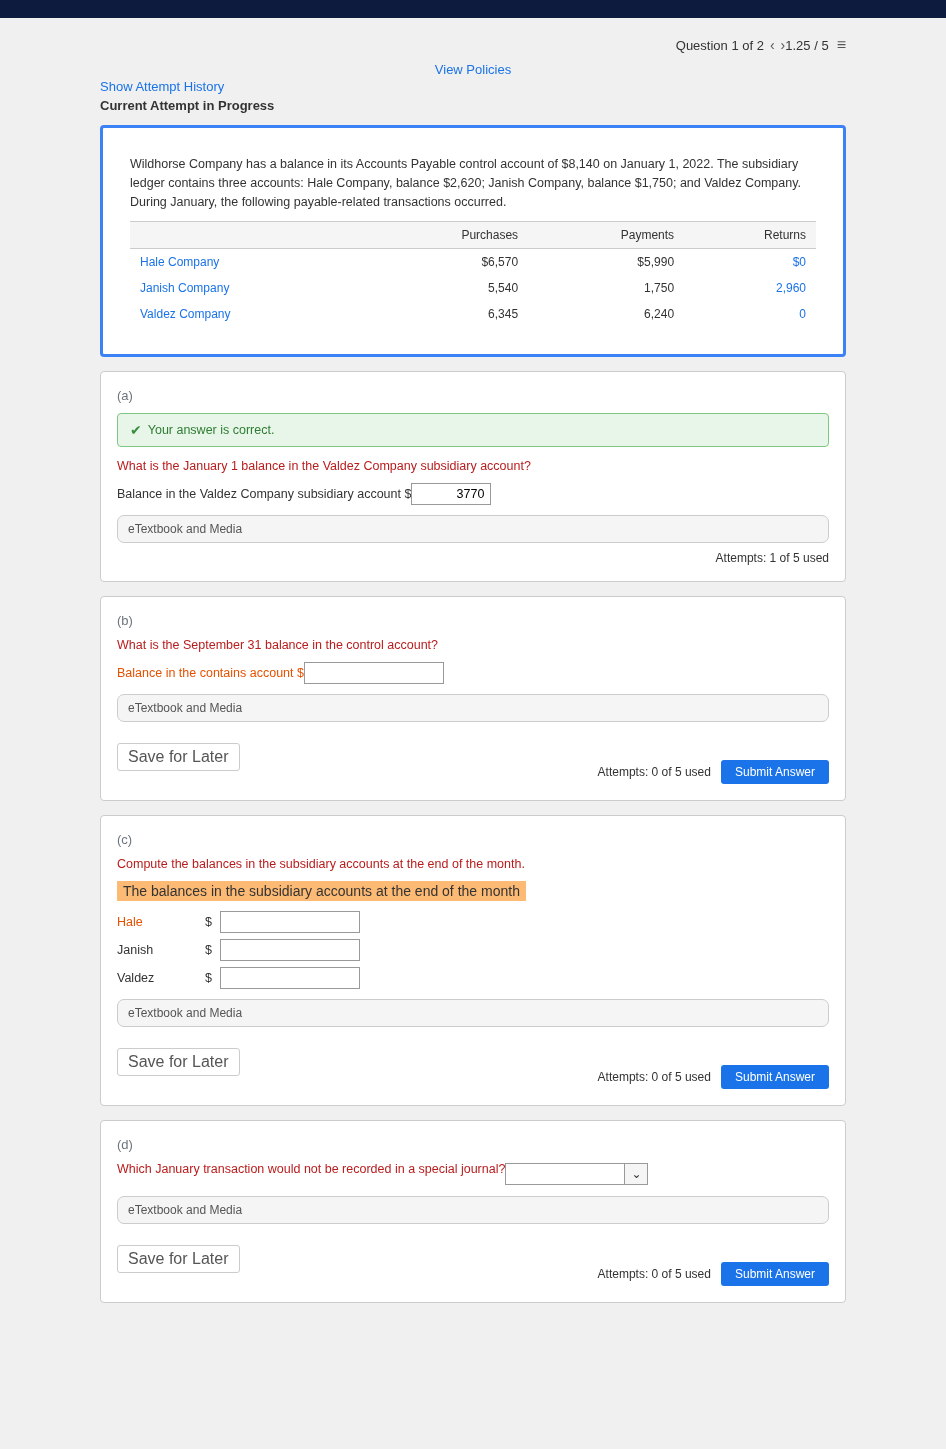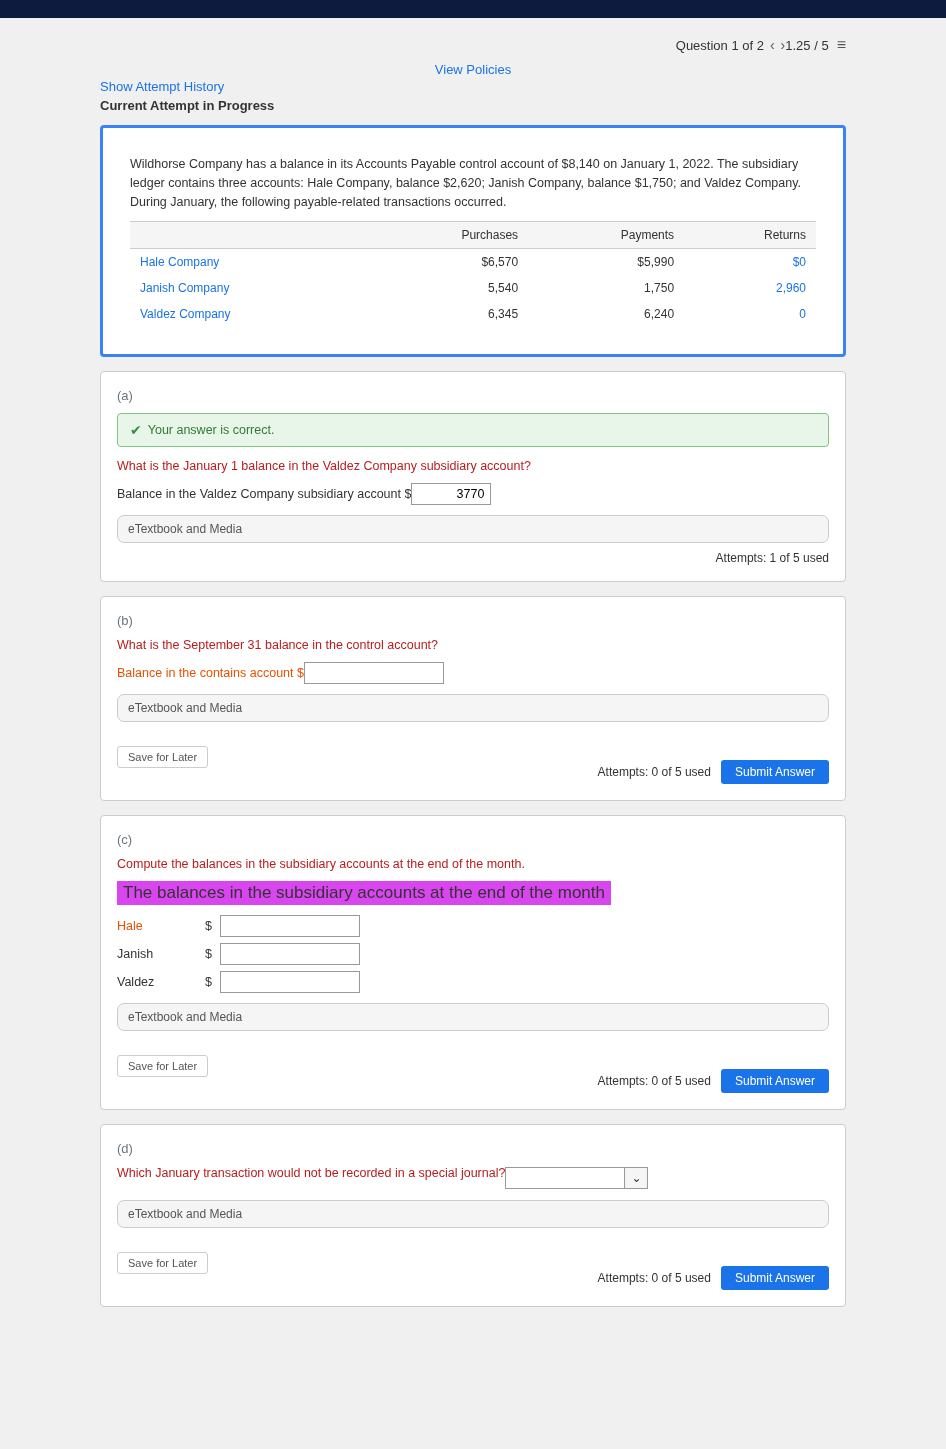--- a/index.html
+++ b/index.html
@@ -184,21 +184,21 @@
     .section-footer-with-save {
       display: flex;
       justify-content: space-between;
       align-items: center;
       margin-top: 6px;
     }
     .save-later-btn {
       border: 1px solid #ccc;
       background: #fff;
       padding: 4px 10px;
-      font-size: 11px;
+      font-size: 16px;
       cursor: pointer;
       color: #555;
       border-radius: 3px;
     }
     .submit-btn {
       background: #1a73e8;
       color: #fff;
       border: none;
       padding: 5px 14px;
       font-size: 12px;
@@ -219,23 +219,23 @@
       display: flex;
       align-items: center;
       gap: 8px;
       margin-bottom: 6px;
       font-size: 12.5px;
     }
     .subsidiary-label {
       width: 80px;
     }
     .highlighted-label {
-      background: #d946ef;
+      background: #fdba74;
       padding: 2px 6px;
-      font-size: 17px;
+      font-size: 14px;
       margin-bottom: 10px;
       display: inline-block;
     }
     .dropdown-wrapper {
       display: flex;
       align-items: center;
       gap: 0;
     }
     .dropdown-input {
       border: 1px solid #999;

